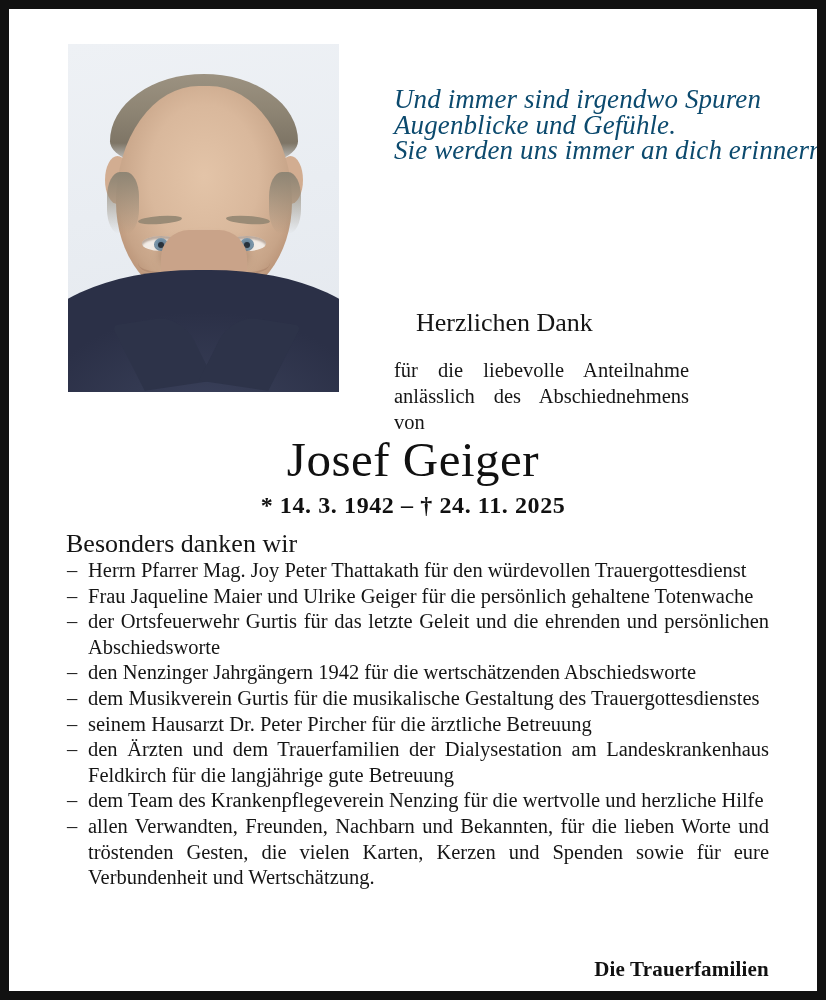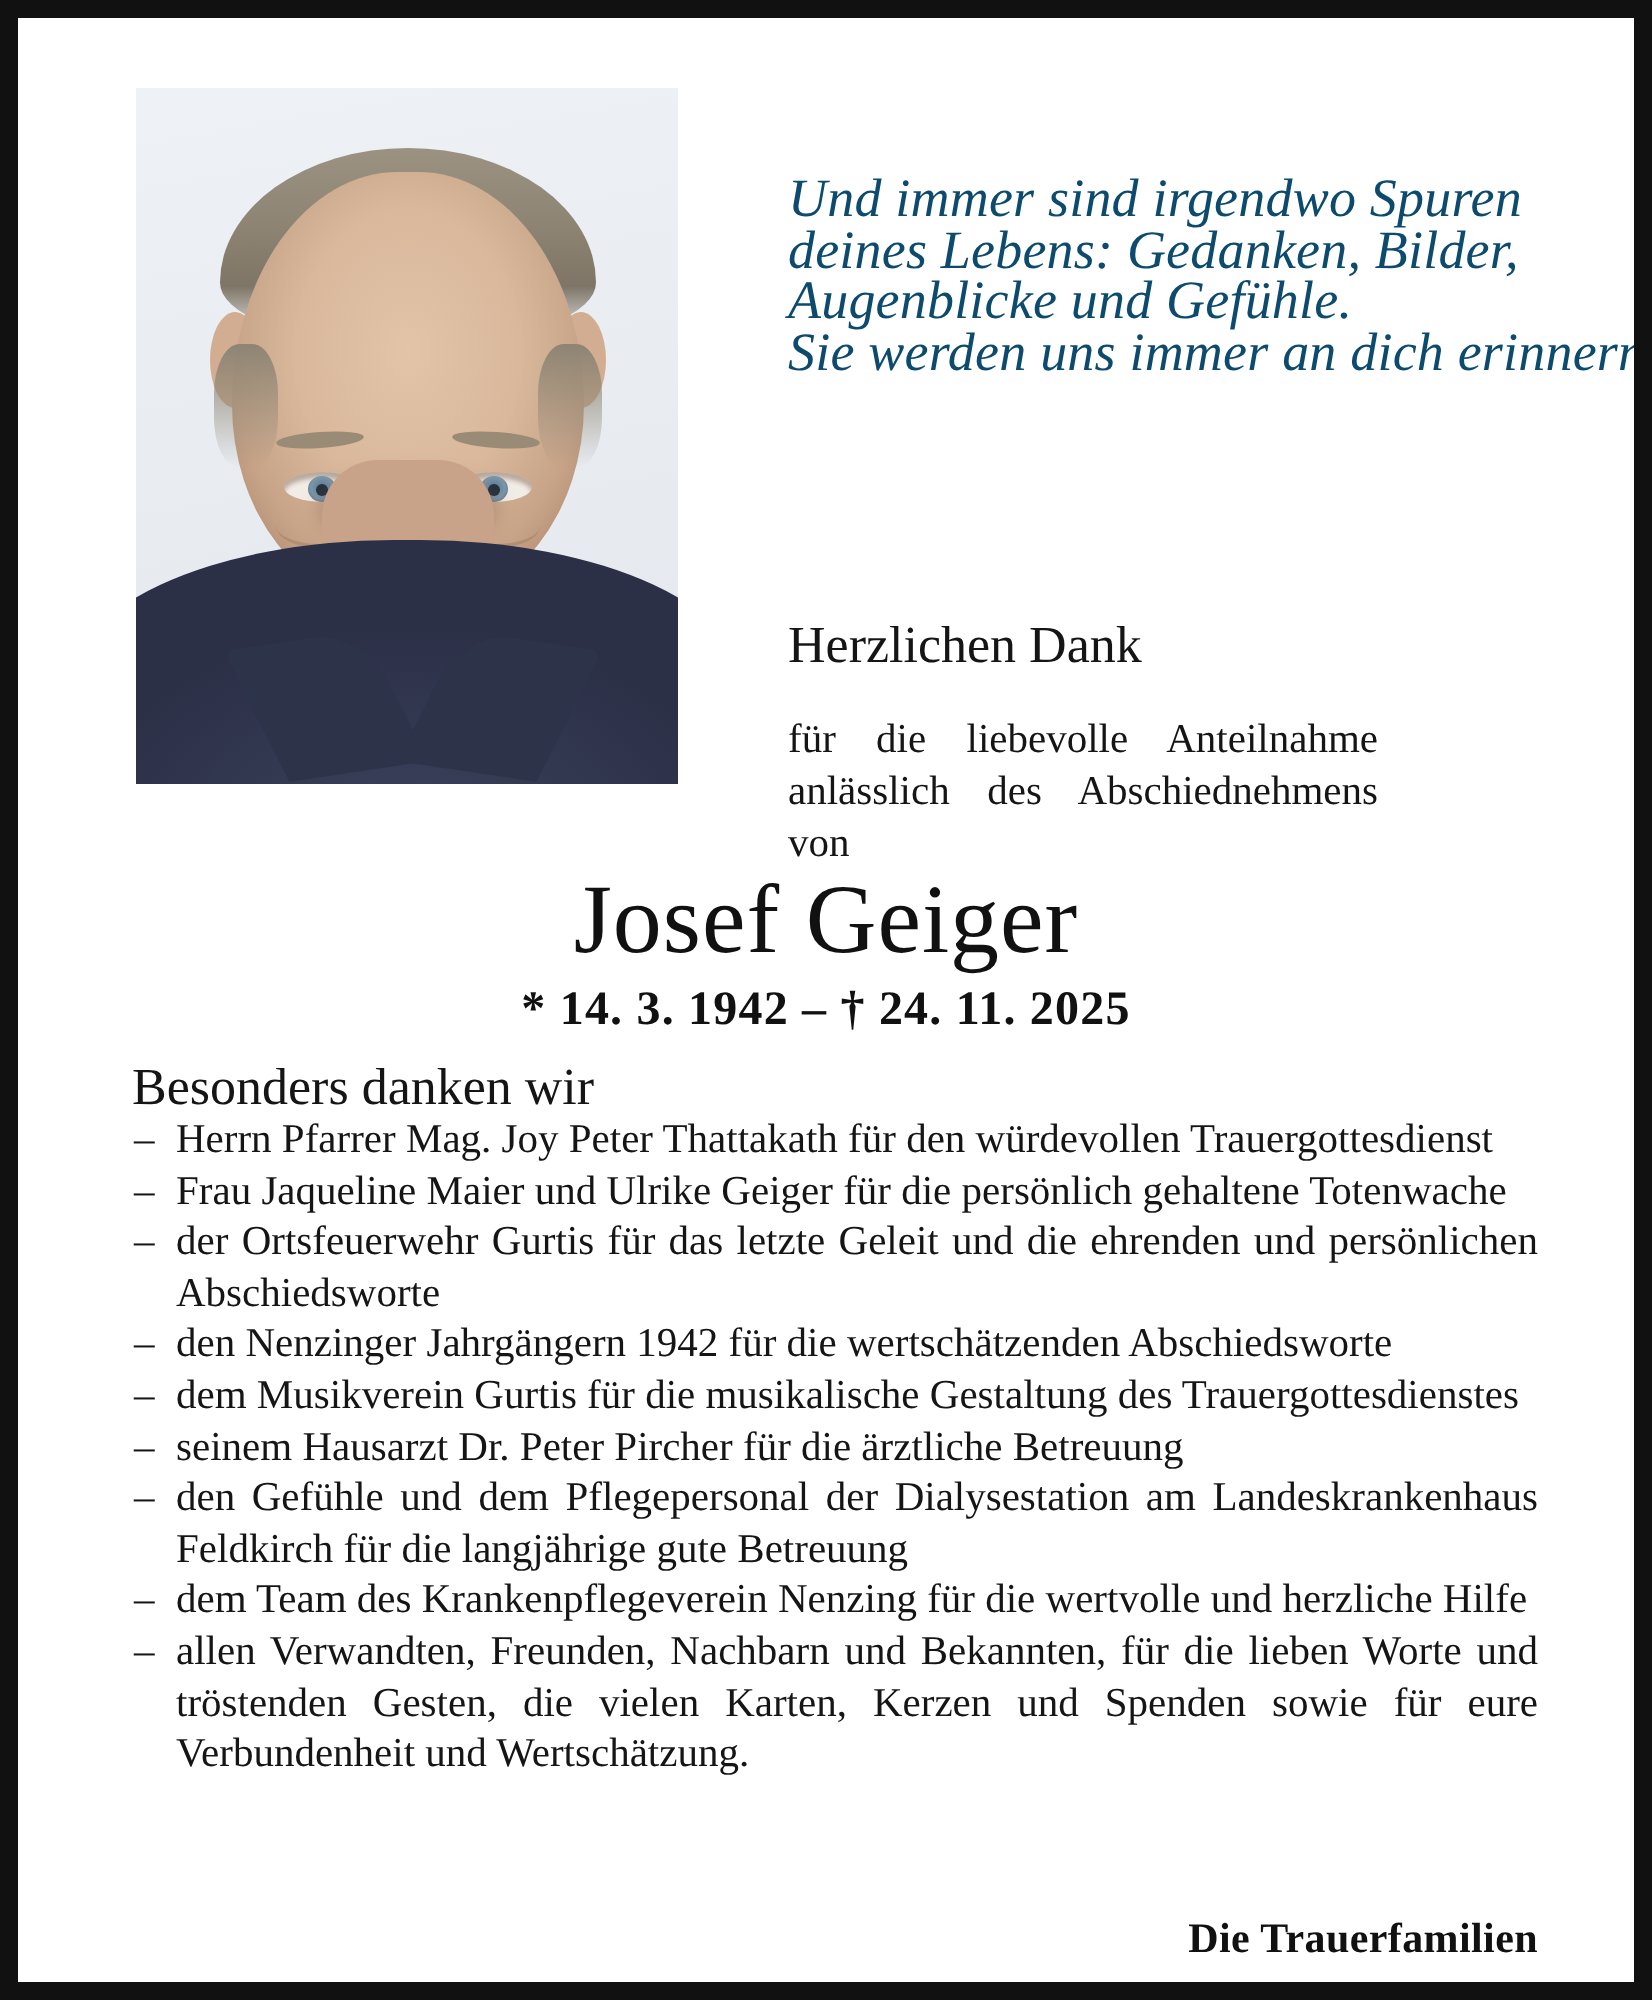--- a/index.html
+++ b/index.html
@@ -219,21 +219,21 @@
     font-style: italic;
     font-size: 27px;
     line-height: 25.5px;
     letter-spacing: 0.1px;
     color: #0c4a6e;
   }
   .quote div { white-space: nowrap; }
 
   .thanks-head {
     position: absolute;
-    left: 385px;
+    left: 407px;
     top: 299px;
     font-size: 26px;
     line-height: 30px;
     color: #151515;
   }
   .thanks-sub {
     position: absolute;
     left: 385px;
     top: 348px;
     width: 295px;
@@ -343,40 +343,39 @@
         <div class="neck-shadow"></div>
         <div class="neck"></div>
         <div class="shirt"></div>
         <div class="collar-l"></div>
         <div class="collar-r"></div>
       </div>
     </div>
 
     <div class="quote">
       <div>Und immer sind irgendwo Spuren</div>
-      <div>deines Lebens: Gedanken, Bilder,</div>
       <div>Augenblicke und Gefühle.</div>
       <div>Sie werden uns immer an dich erinnern.</div>
     </div>
 
     <div class="thanks-head">Herzlichen Dank</div>
     <div class="thanks-sub">für die liebevolle Anteilnahme anlässlich des Abschiednehmens von</div>
 
     <div class="name">Josef Geiger</div>
     <div class="dates">* 14. 3. 1942 – † 24. 11. 2025</div>
 
     <div class="list-intro">Besonders danken wir</div>
     <div class="thank-list">
         <div class="thank-item"><span class="dash">–</span><span>Herrn Pfarrer Mag. Joy Peter Thattakath für den würdevollen Trauergottesdienst</span></div>
         <div class="thank-item"><span class="dash">–</span><span>Frau Jaqueline Maier und Ulrike Geiger für die persönlich gehaltene Totenwache</span></div>
         <div class="thank-item"><span class="dash">–</span><span>der Ortsfeuerwehr Gurtis für das letzte Geleit und die ehrenden und persönlichen Abschiedsworte</span></div>
         <div class="thank-item nojust"><span class="dash">–</span><span>den Nenzinger Jahrgängern 1942 für die wertschätzenden Abschiedsworte</span></div>
         <div class="thank-item"><span class="dash">–</span><span>dem Musikverein Gurtis für die musikalische Gestaltung des Trauergottesdienstes</span></div>
         <div class="thank-item nojust"><span class="dash">–</span><span>seinem Hausarzt Dr. Peter Pircher für die ärztliche Betreuung</span></div>
-        <div class="thank-item"><span class="dash">–</span><span>den Gefühle und dem Pflegepersonal der Dialysestation am Landeskrankenhaus Feldkirch für die langjährige gute Betreuung</span></div>
+        <div class="thank-item"><span class="dash">–</span><span>den Ärzten und dem Trauerfamilien der Dialysestation am Landeskrankenhaus Feldkirch für die langjährige gute Betreuung</span></div>
         <div class="thank-item"><span class="dash">–</span><span>dem Team des Krankenpflegeverein Nenzing für die wertvolle und herzliche Hilfe</span></div>
         <div class="thank-item"><span class="dash">–</span><span>allen Verwandten, Freunden, Nachbarn und Bekannten, für die lieben Worte und tröstenden Gesten, die vielen Karten, Kerzen und Spenden sowie für eure Verbundenheit und Wertschätzung.</span></div>
       </div>
 
     <div class="signoff">Die Trauerfamilien</div>
 
   </div>
 </div>
 
 </body></html>

